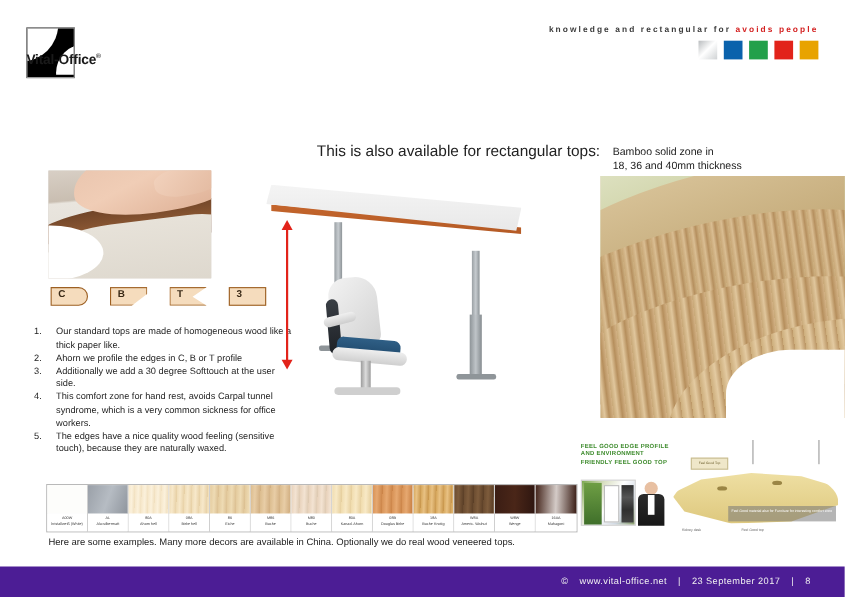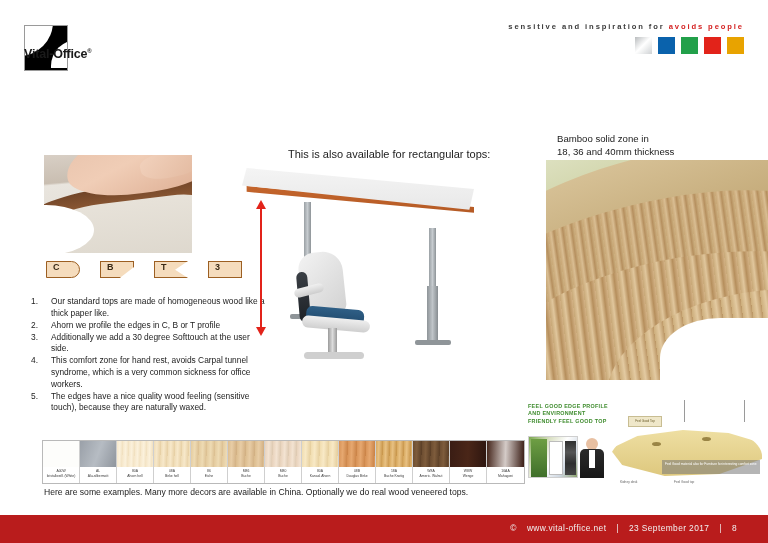--- a/index.html
+++ b/index.html
@@ -29,21 +29,21 @@
   .tagline .hl { color:#d42121; }
   .swatch-row { position:absolute; right:24px; top:37px; display:flex; gap:6px; }
   .hsw { width:17px; height:17px; }
   .hsw.silver { background:linear-gradient(135deg,#b9bcbe 0%,#ffffff 48%,#cfd2d4 100%); }
 
   
   .title { position:absolute; left:64px; top:80px; font-size:30px; font-weight:bold;
            color:#595959; letter-spacing:-0.3px; white-space:nowrap; }
 
   
-  .cap-mid { position:absolute; left:288px; top:148px; font-size:11px; color:#222; }
+  .cap-mid { position:absolute; left:288px; top:129px; font-size:14px; color:#222; }
   .cap-right { position:absolute; left:557px; top:132px; font-size:9.6px; color:#222; line-height:13px; }
 
   
   .photo-hand { position:absolute; left:44px; top:155px; width:148px; height:98px;
                 overflow:hidden; background:#cfc9c0; }
   .ph-bg { position:absolute; inset:0;
      background:linear-gradient(175deg,#d8cfc5 0%,#c9beb1 26%,#e9e5de 28%,#ded9d1 100%); }
   .ph-hand { position:absolute; left:22px; top:-24px; width:150px; height:62px;
      background:linear-gradient(160deg,#e8c3ac 0%,#f0cdb6 45%,#ddae93 100%);
      border-radius:50% 52% 46% 48%/60% 60% 40% 40%; transform:rotate(-8deg); }
@@ -191,40 +191,40 @@
      background:#efe7c9; border:1px solid #c8bd92; box-sizing:border-box;
      font-size:3px; color:#6a5c2a; text-align:center; line-height:9px; }
   .promo-tag { position:absolute; right:2px; bottom:4px; width:98px; height:14px;
      background:rgba(120,120,120,.55); color:#fff; font-size:3.2px; line-height:5px;
      padding:2px 3px; box-sizing:border-box; }
   .promo-sub { position:absolute; font-size:3.2px; color:#666; }
   .promo-sub.s1 { left:96px; top:80px; }
   .promo-sub.s2 { left:150px; top:80px; }
 
   
-  .footer { position:absolute; left:0; bottom:0; width:768px; height:28px; background:#b91c1c; }
+  .footer { position:absolute; left:0; bottom:0; width:768px; height:28px; background:#4c1d95; }
   .footer-text { position:absolute; right:26px; top:8px; font-size:8.4px; color:#f2f2f2;
                  letter-spacing:0.4px; }
   .footer-text span { margin:0 5px; }
 </style>
 </head>
 <body>
 
 <div class="slide">
 
   <div class="logo-box">
     <div class="logo-curve"></div>
     <div class="logo-curve2"></div>
   </div>
   <div class="logo-text">
     <span>Vital-Office</span><sup>®</sup>
   </div>
 
   <div class="tagline">
-    <span>sensitive and inspiration for </span><span class="hl">avoids people</span>
+    <span>knowledge and rectangular for </span><span class="hl">avoids people</span>
   </div>
 
   <div class="swatch-row">
     <div class="hsw silver"></div>
     <div class="hsw" style="background:#0a62ac"></div>
     <div class="hsw" style="background:#22a04a"></div>
     <div class="hsw" style="background:#e2231a"></div>
     <div class="hsw" style="background:#e8a300"></div>
   </div>
 

